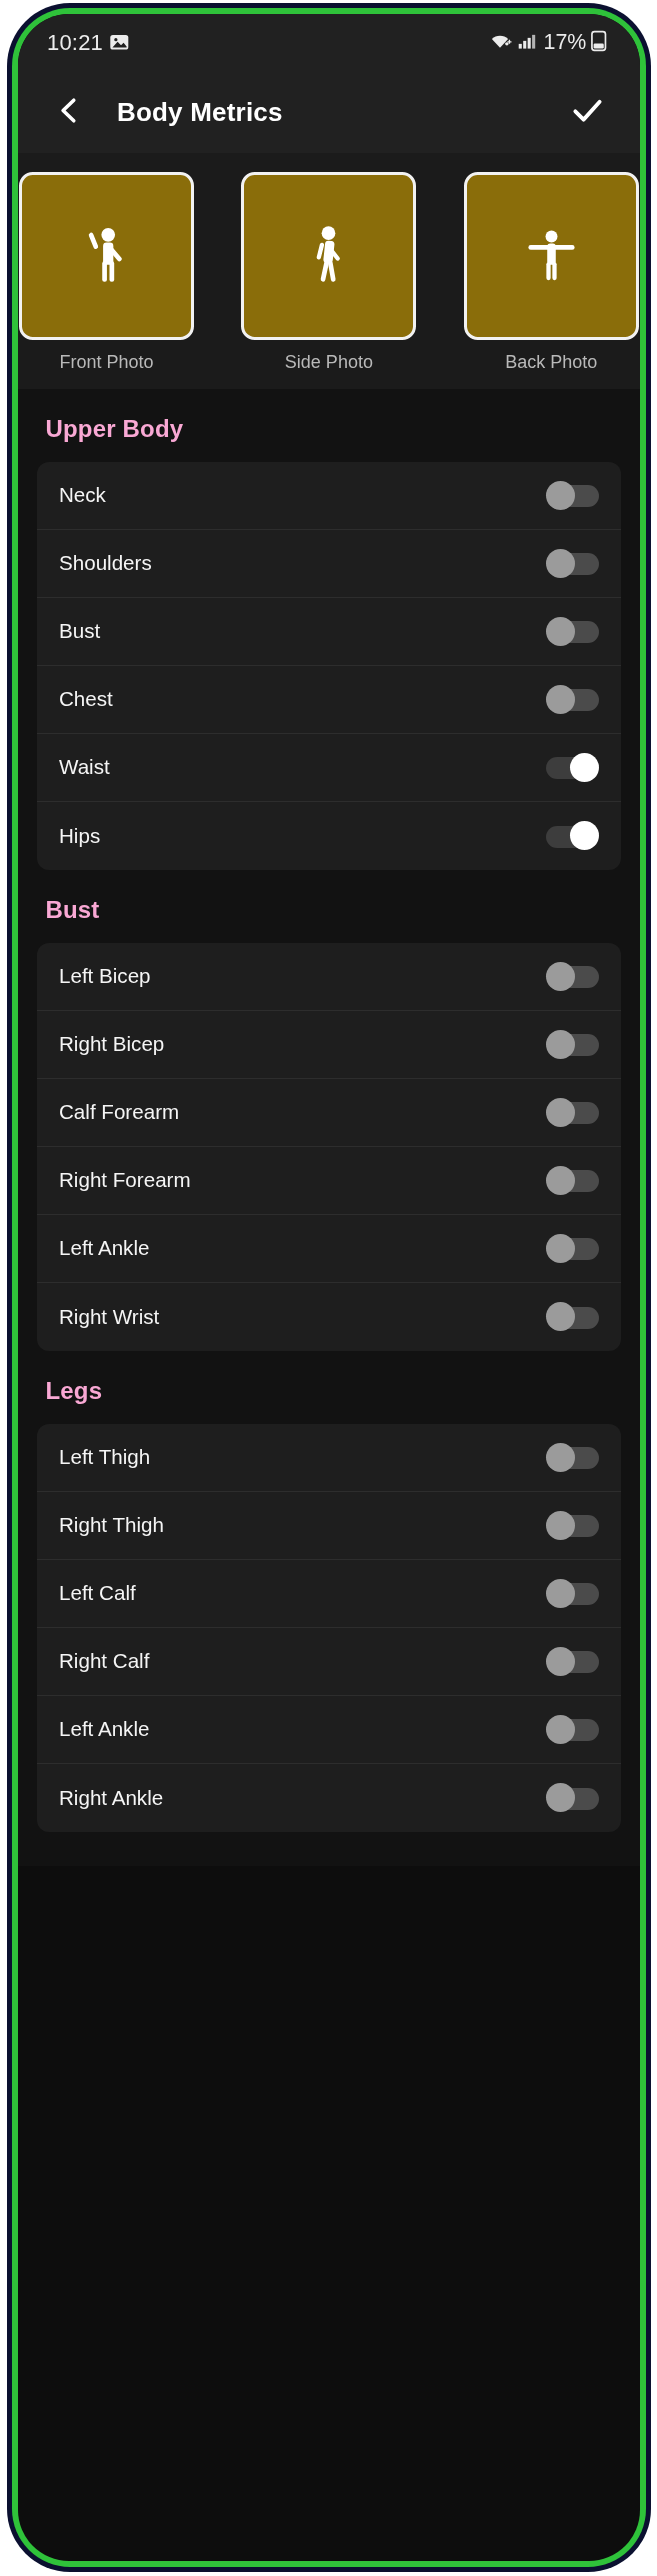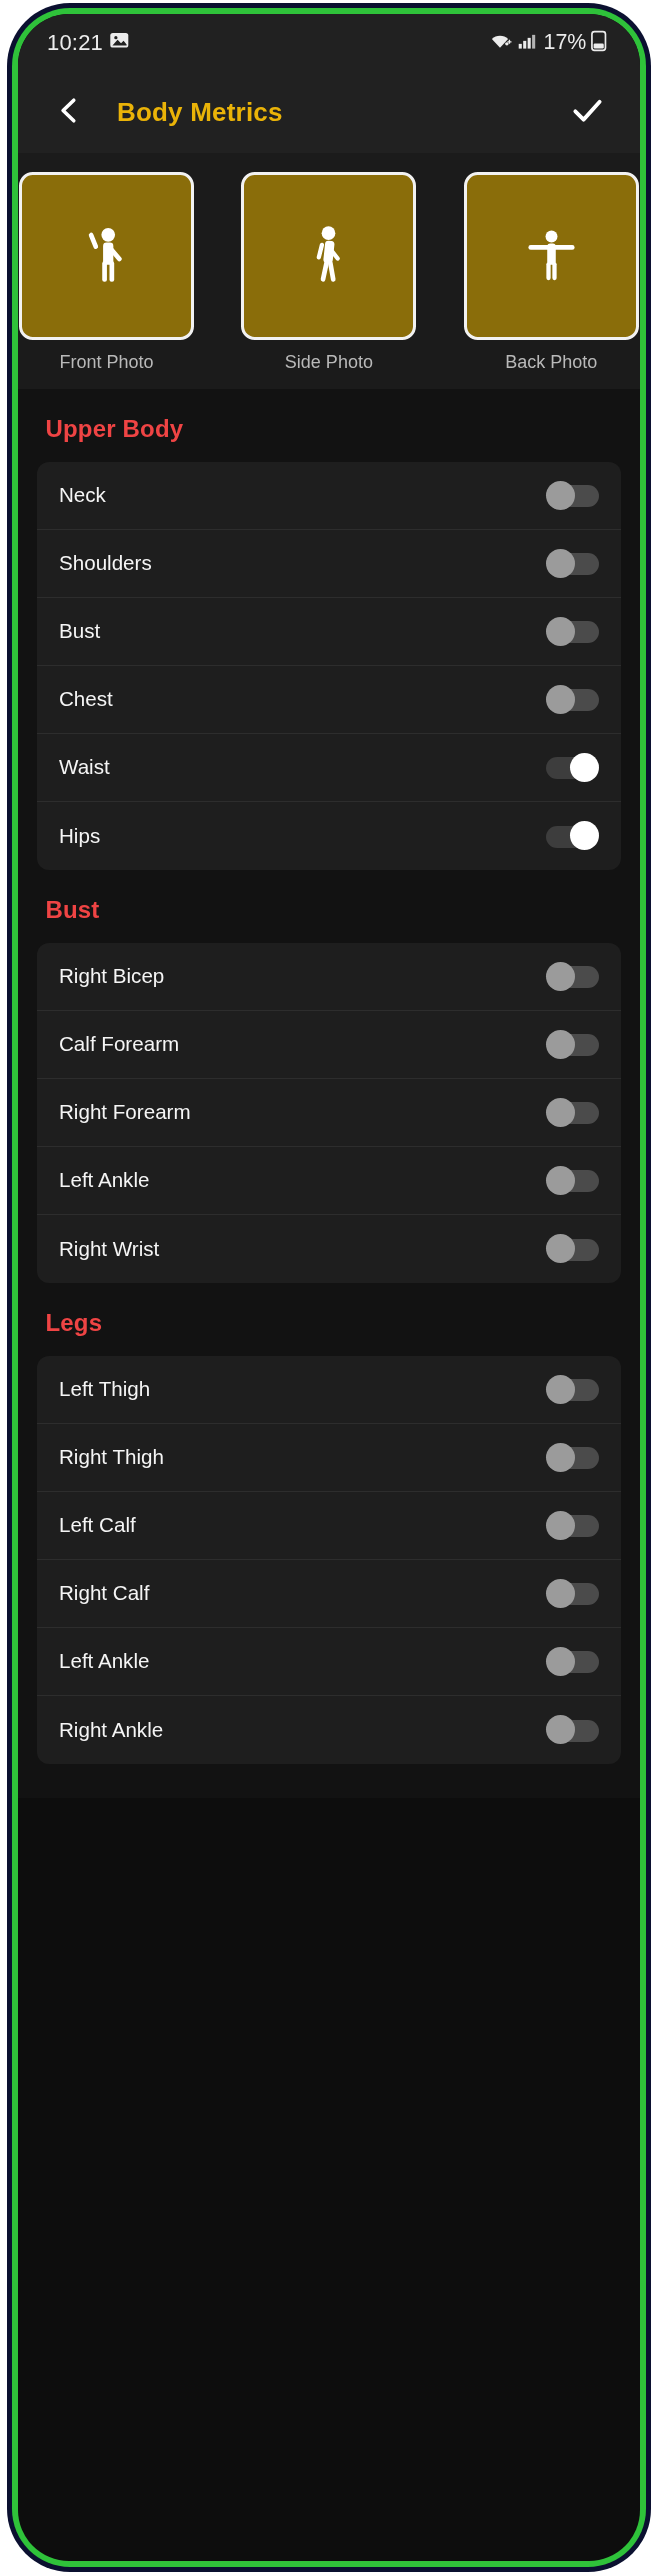--- a/index.html
+++ b/index.html
@@ -56,21 +56,21 @@
     height: 57px;
     background: #212121;
     display: flex;
     align-items: center;
     justify-content: space-between;
     padding: 0 33px 0 29px;
     box-sizing: border-box;
   }
   .status-left {
     display: flex;
-    align-items: flex-start;
+    align-items: flex-end;
     gap: 6px;
   }
   .status-clock {
     color: #ececec;
     font-size: 22px;
     letter-spacing: 0.2px;
   }
   .status-right {
     display: flex;
     align-items: center;
@@ -96,21 +96,21 @@
   #back-button {
     width: 46px;
     height: 46px;
     display: flex;
     align-items: center;
     justify-content: center;
     flex: 0 0 auto;
     cursor: pointer;
   }
   #app-bar-title {
-    color: #eab308;
+    color: #ffffff;
     font-size: 26px;
     font-weight: bold;
     margin-left: 24px;
     letter-spacing: 0.2px;
     flex: 1 1 auto;
   }
   #confirm-button {
     width: 46px;
     height: 46px;
     display: flex;
@@ -153,21 +153,21 @@
   }
   .photo-label {
     margin-top: 12px;
     margin-bottom: 15.4px;
     color: #b9b9b9;
     font-size: 18px;
   }
 
   
   .section-title {
-    color: #ef4444;
+    color: #f9a8d4;
     font-size: 24px;
     font-weight: bold;
     padding: 26px 0 19px 27.4px;
     letter-spacing: 0.2px;
   }
   .card {
     margin: 0 19px;
     background: #1e1e1e;
     border-radius: 12px;
     overflow: hidden;
@@ -380,20 +380,27 @@
             <span class="switch on">
                 <span class="track"></span>
                 <span class="thumb"></span>
               </span>
           </div>
         </div>
 
         <div class="section-title">Bust</div>
         <div class="card">
           <div class="metric-row">
+            <span class="metric-label">Left Bicep</span>
+            <span class="switch">
+                <span class="track"></span>
+                <span class="thumb"></span>
+              </span>
+          </div>
+          <div class="metric-row">
             <span class="metric-label">Right Bicep</span>
             <span class="switch">
                 <span class="track"></span>
                 <span class="thumb"></span>
               </span>
           </div>
           <div class="metric-row">
             <span class="metric-label">Calf Forearm</span>
             <span class="switch">
                 <span class="track"></span>

